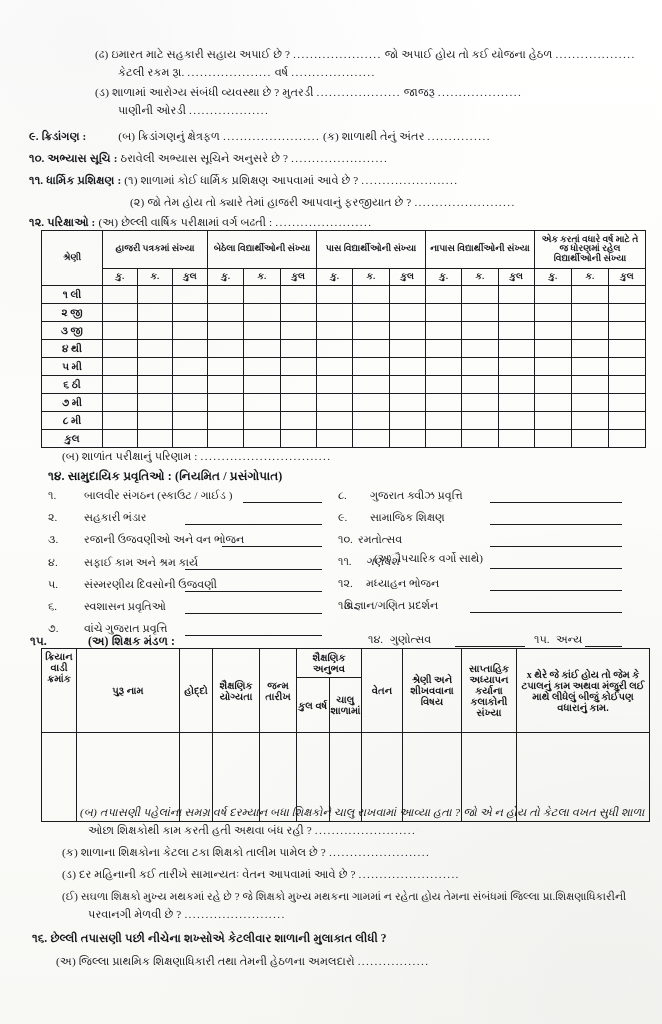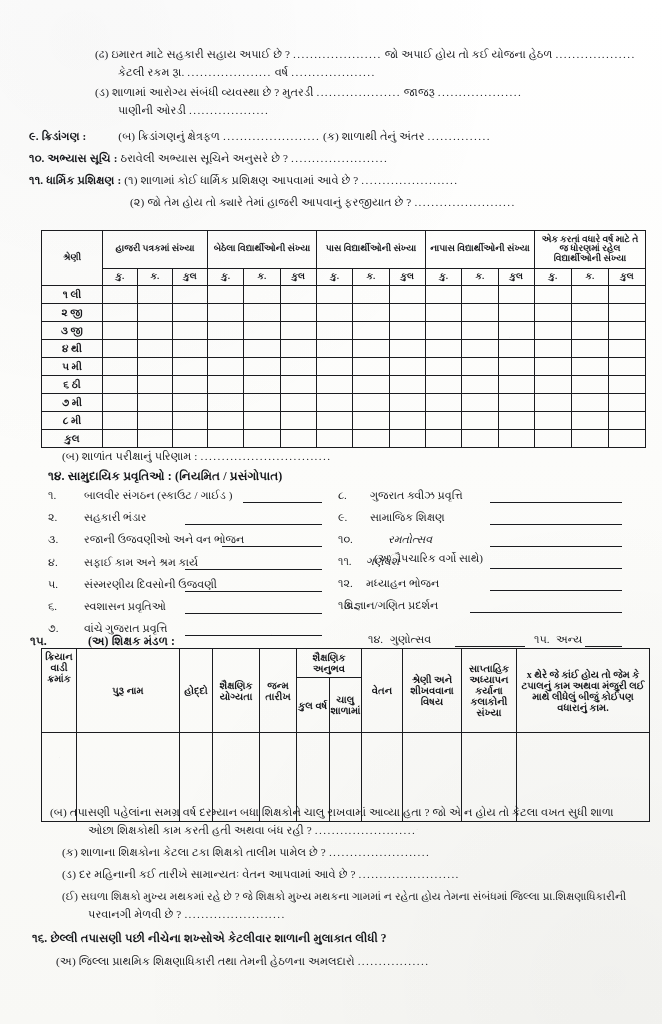--- a/index.html
+++ b/index.html
@@ -140,20 +140,27 @@
     <span>(૧)</span>
     <span>શાળામાં કોઈ ધાર્મિક પ્રશિક્ષણ આપવામાં આવે છે ?</span>
     <span class="dotline">.......................</span>
   </div>
   <div class="q" style="left:130px;top:196px;">
     <span>(૨)</span>
     <span>જો તેમ હોય તો ક્યારે તેમાં હાજરી આપવાનું ફરજીયાત છે ?</span>
     <span class="dotline">........................</span>
   </div>
 
+  <div class="q" style="left:29px;top:216px;">
+    <span class="bold">૧૨.</span>
+    <span class="bold">પરિક્ષાઓ :</span>
+    <span>(અ)</span>
+    <span>છેલ્લી વાર્ષિક પરીક્ષામાં વર્ગ બઢતી :</span>
+    <span class="dotline">.......................</span>
+  </div>
 
   <table class="grid" id="exam-table">
     <thead>
       <tr>
         <th class="shreni" rowspan="2" style="width:60px;">શ્રેણી</th>
         <th class="grp" colspan="3" style="width:100px;">હાજરી પત્રકમાં સંખ્યા</th>
         <th class="grp" colspan="3" style="width:104px;">બેઠેલા વિદ્યાર્થીઓની સંખ્યા</th>
         <th class="grp" colspan="3" style="width:104px;">પાસ વિદ્યાર્થીઓની સંખ્યા</th>
         <th class="grp" colspan="3" style="width:104px;">નાપાસ વિદ્યાર્થીઓની સંખ્યા</th>
         <th class="grp" colspan="3" style="width:106px;">એક કરતાં વધારે વર્ષ માટે તે જ ધોરણમાં રહેલ વિદ્યાર્થીઓની સંખ્યા</th>
@@ -379,21 +386,21 @@
     </div>
   <div id="activities-right">
       <div class="actnum" style="left: 338px; top: 489px;">૮.</div>
       <div class="act" style="left: 370px; top: 489px; text-align: right;">ગુજરાત ક્વીઝ પ્રવૃત્તિ</div>
       <div class="rule" style="left: 490px; top: 502px; width: 132px;"></div>
       <div class="actnum" style="left: 338px; top: 511px;">૯.</div>
       <div class="act" style="left: 370px; top: 511px;">સામાજિક શિક્ષણ</div>
       <div class="act" style="left: 374px; top: 552px; text-align: right;">(અૌપચારિક વર્ગો સાથે)</div>
       <div class="rule" style="left: 490px; top: 524px; width: 132px;"></div>
       <div class="actnum" style="left: 338px; top: 533px;">૧૦.</div>
-      <div class="act" style="left: 388px; top: 533px; font-style: italic;">રમતોત્સવ</div>
+      <div class="act" style="left: 358px; top: 533px;">રમતોત્સવ</div>
       <div class="rule" style="left: 490px; top: 546px; width: 132px;"></div>
       <div class="actnum" style="left: 338px; top: 555px;">૧૧.</div>
       <div class="act" style="left: 366px; top: 555px; font-style: italic;">ગણવેશ</div>
       <div class="rule" style="left: 490px; top: 568px; width: 132px;"></div>
       <div class="actnum" style="left: 338px; top: 577px;">૧૨.</div>
       <div class="act" style="left: 366px; top: 577px;">મધ્યાહન ભોજન</div>
       <div class="rule" style="left: 490px; top: 590px; width: 132px;"></div>
       <div class="actnum" style="left: 338px; top: 599px;">૧૩.</div>
       <div class="act" style="left: 344px; top: 599px;">વિજ્ઞાન/ગણિત પ્રદર્શન</div>
       <div class="rule" style="left: 470px; top: 612px; width: 152px;"></div>
@@ -444,21 +451,21 @@
         <td class="body"></td>
         <td class="body"></td>
         <td class="body"></td>
         <td class="body"></td>
         <td class="body"></td>
         <td class="body"></td>
       </tr>
     </tbody>
   </table>
 
-  <div class="q" style="left:50px;top:806px;">
+  <div class="q" style="left:80px;top:806px;font-style:italic;">
     <span>(બ)</span>
     <span>તપાસણી પહેલાંના સમગ્ર વર્ષ દરમ્યાન બધા શિક્ષકોને ચાલુ રાખવામાં આવ્યા હતા ? જો એ ન હોય તો કેટલા વખત સુધી શાળા</span>
   </div>
   <div class="q" style="left:88px;top:824px;">
     <span>ઓછા શિક્ષકોથી કામ કરતી હતી અથવા બંધ રહી ?</span>
     <span class="dotline">........................</span>
   </div>
 
   <div class="q" style="left:62px;top:846px;">
     <span>(ક)</span>

